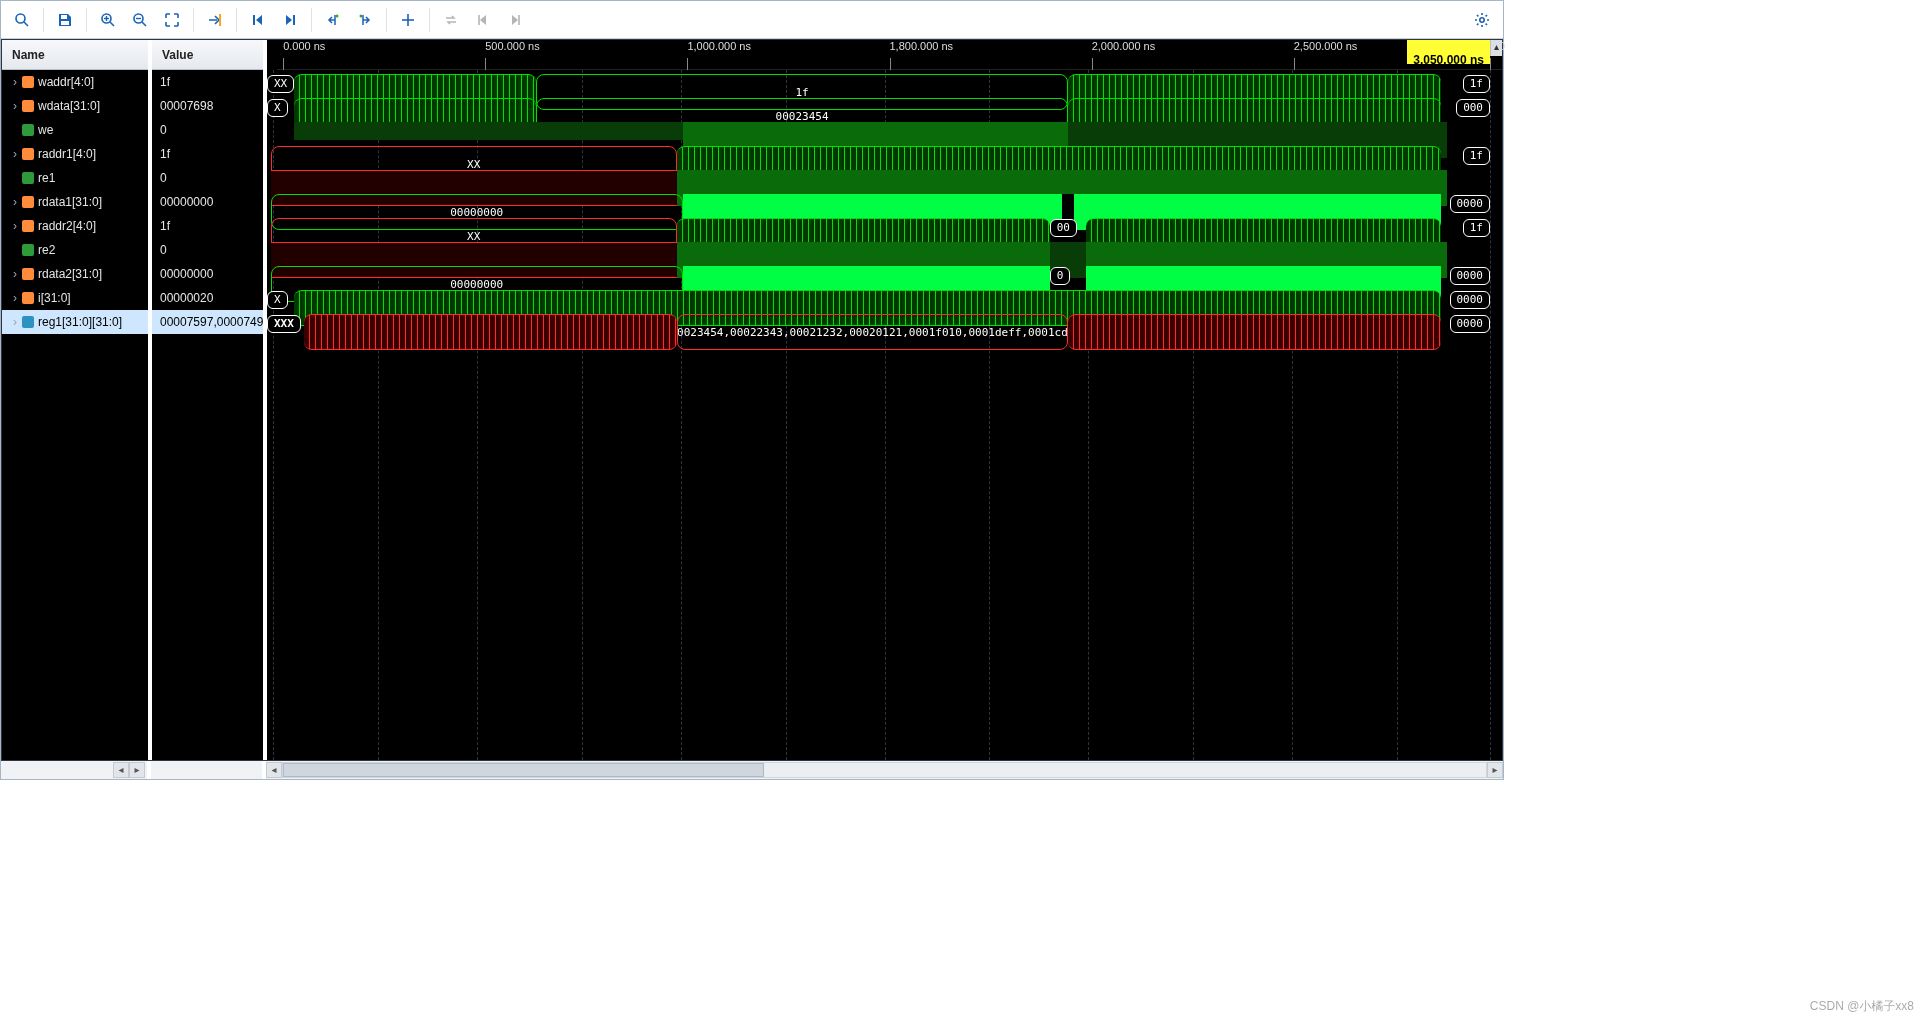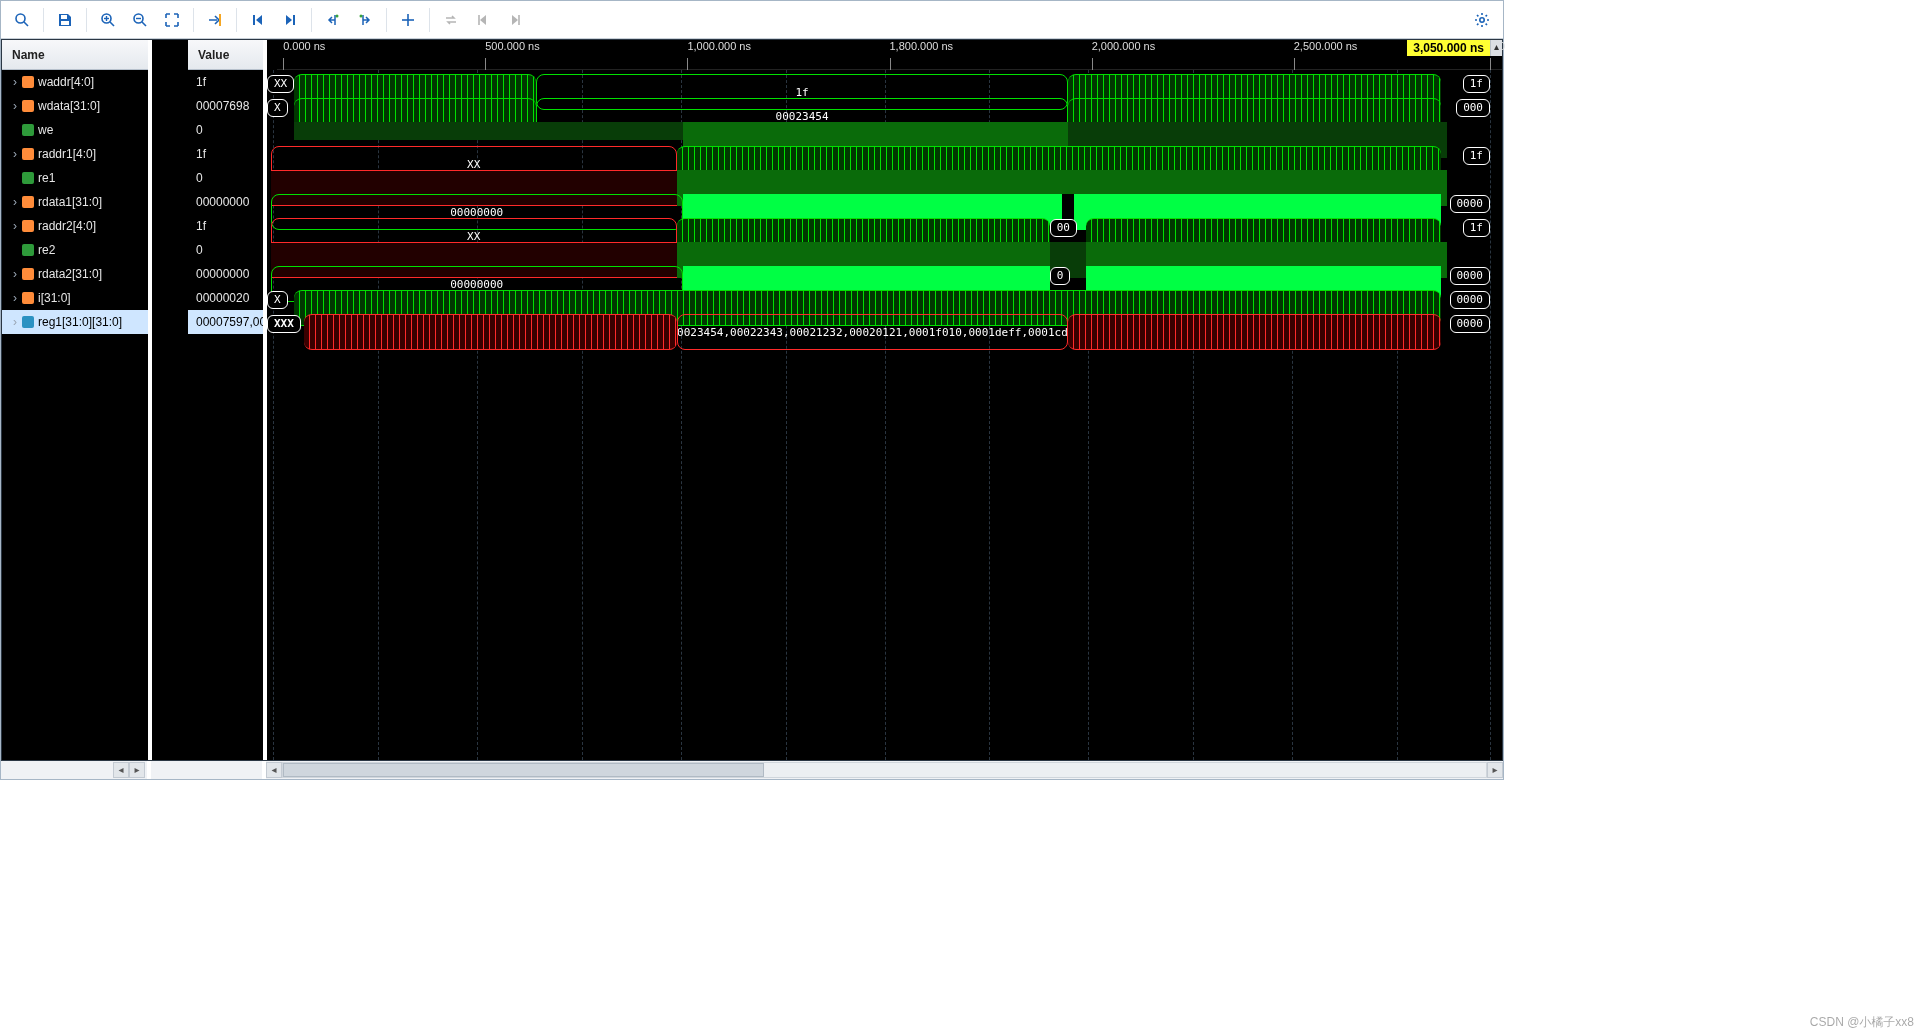--- a/index.html
+++ b/index.html
@@ -11,32 +11,32 @@
 .winbtns span { cursor: default; }
 .toolbar { height: 38px; background: #ffffff; border-bottom: 1px solid #c8d0d8; display: flex; align-items: center; padding: 0 6px; gap: 2px; }
 .tbtn { width: 30px; height: 30px; display: flex; align-items: center; justify-content: center; border: 1px solid transparent; color: #1b63b8; }
 .tbtn.dis { color: #b5b5b5; }
 .tsep { width: 1px; height: 24px; background: #dde3ea; margin: 0 4px; }
 .toolbar .spacer { flex: 1; }
 .body { flex: 1; min-height: 0; display: flex; flex-direction: column; }
 .panes { flex: 1; min-height: 0; display: flex; background: #000000; border: 1px solid #2b3744; }
 .col { display: flex; flex-direction: column; }
 .col-name { width: 150px; border-right: 4px solid #ffffff; }
-.col-value { width: 115px; border-right: 4px solid #ffffff; padding-left: 36px; }
+.col-value { width: 115px; border-right: 4px solid #ffffff; }
 .colhdr { height: 30px; background: linear-gradient(#f7f8fa,#e5e9ee); color: #222; font-weight: bold; display: flex; align-items: center; padding-left: 10px; border-bottom: 1px solid #b7c1cc; }
 .rows { flex: 1; background: #000; color: #e6e6e6; overflow: hidden; }
 .row { height: 24px; display: flex; align-items: center; padding-left: 8px; white-space: nowrap; }
 .row.sel { background: #cfe6ff; color: #000; }
 .caret { width: 10px; text-align: center; color: #9aa6b4; margin-right: 2px; }
 .ico { width: 12px; height: 12px; margin-right: 4px; display: inline-block; }
 .ico-bus { background: #ff8c3a; border-radius: 2px; }
 .ico-bit { background: #2e9a3a; border-radius: 2px; }
 .ico-reg { background: #2c92c2; border-radius: 2px; }
 .wavecol { flex: 1; display: flex; flex-direction: column; position: relative; }
-.marker { position: absolute; top: 0; right: 12px; background: #ffff33; color: #000; font-weight: bold; padding: 0 6px; height: 16px; line-height: 16px; z-index: 4; }
+.marker { position: absolute; top: 0; right: 12px; background: #ffff33; color: #000; font-weight: bold; padding: 12px 6px; height: 16px; line-height: 16px; z-index: 4; }
 .scroll-arrow { position: absolute; top: 0; right: 0; width: 12px; height: 16px; background: #dcdfe3; color: #333; text-align: center; line-height: 14px; font-size: 10px; z-index: 4; border-left: 1px solid #b9c0c8; }
 .ruler { height: 30px; background: #000; color: #ddd; position: relative; border-bottom: 1px solid #222; margin-left: 10px; }
 .ruler .tick { position: absolute; top: 0; text-align: left; font-size: 11px; }
 .ruler .tick::before { content: ""; position: absolute; left: 0; top: 18px; height: 12px; border-left: 1px solid #888; }
 .wavearea { flex: 1; position: relative; background: #000; }
 .grid { position: absolute; top: 0; bottom: 0; border-left: 1px dashed #2a3540; }
 .lane { position: absolute; left: 0; right: 12px; height: 36px; }
 .seg { position: absolute; top: 0; bottom: 0; display: flex; align-items: center; justify-content: center; color: #fff; font-family: Consolas, monospace; font-size: 11px; overflow: hidden; white-space: nowrap; }
 .hex-g { border: 1px solid #00e000; border-radius: 8px; }
 .hex-r { border: 1px solid #ff2a2a; border-radius: 8px; }
@@ -47,21 +47,21 @@
 .trans-r { background: repeating-linear-gradient(90deg,#3a0000 0,#3a0000 5px,#ff2a2a 5px,#ff2a2a 6px,#3a0000 6px,#3a0000 11px,#ff2a2a 11px,#ff2a2a 12px); border-top:1px solid #ff2a2a; border-bottom:1px solid #ff2a2a; border-radius:8px;}
 .val-box { border:1px solid #fff; background:#000; color:#fff; border-radius:6px; padding:0 6px; height:18px; line-height:16px; font-family:Consolas,monospace; font-size:11px;}
 .bit0r { border-top:1px solid #ff2a2a; border-bottom:1px solid #ff2a2a; background:#200; }
 .scrollrow { height: 18px; background: #f0f2f5; display: flex; }
 .scrollrow .pad1 { width: 150px; border-right: 4px solid #fff; display:flex; align-items:center; justify-content:flex-end; padding-right:2px;}
 .scrollrow .pad2 { width: 115px; border-right: 4px solid #fff; }
 .scrollrow .sb { flex:1; display:flex; align-items:center;}
 .sb-btn { width:16px; height:16px; background:#e2e6ea; border:1px solid #c3cad2; text-align:center; line-height:14px; font-size:10px; color:#555;}
 .sb-track { flex:1; height:16px; background:#eceff2; border:1px solid #d0d6dc; position:relative;}
 .sb-thumb { position:absolute; top:0; bottom:0; left:0; width:40%; background:#cfd6dd; border:1px solid #b0bac4;}
-.watermark { position: fixed; right: 6px; bottom: 0; color: rgba(0,0,0,.35); font-size: 12px; }
+.watermark { position: fixed; right: 6px; bottom: 16px; color: rgba(0,0,0,.35); font-size: 12px; }
 svg { display:block; }
 </style>
 </head>
 <body>
 
 <div class="window">
 
 
   <div class="toolbar">
     <div class="tbtn">

